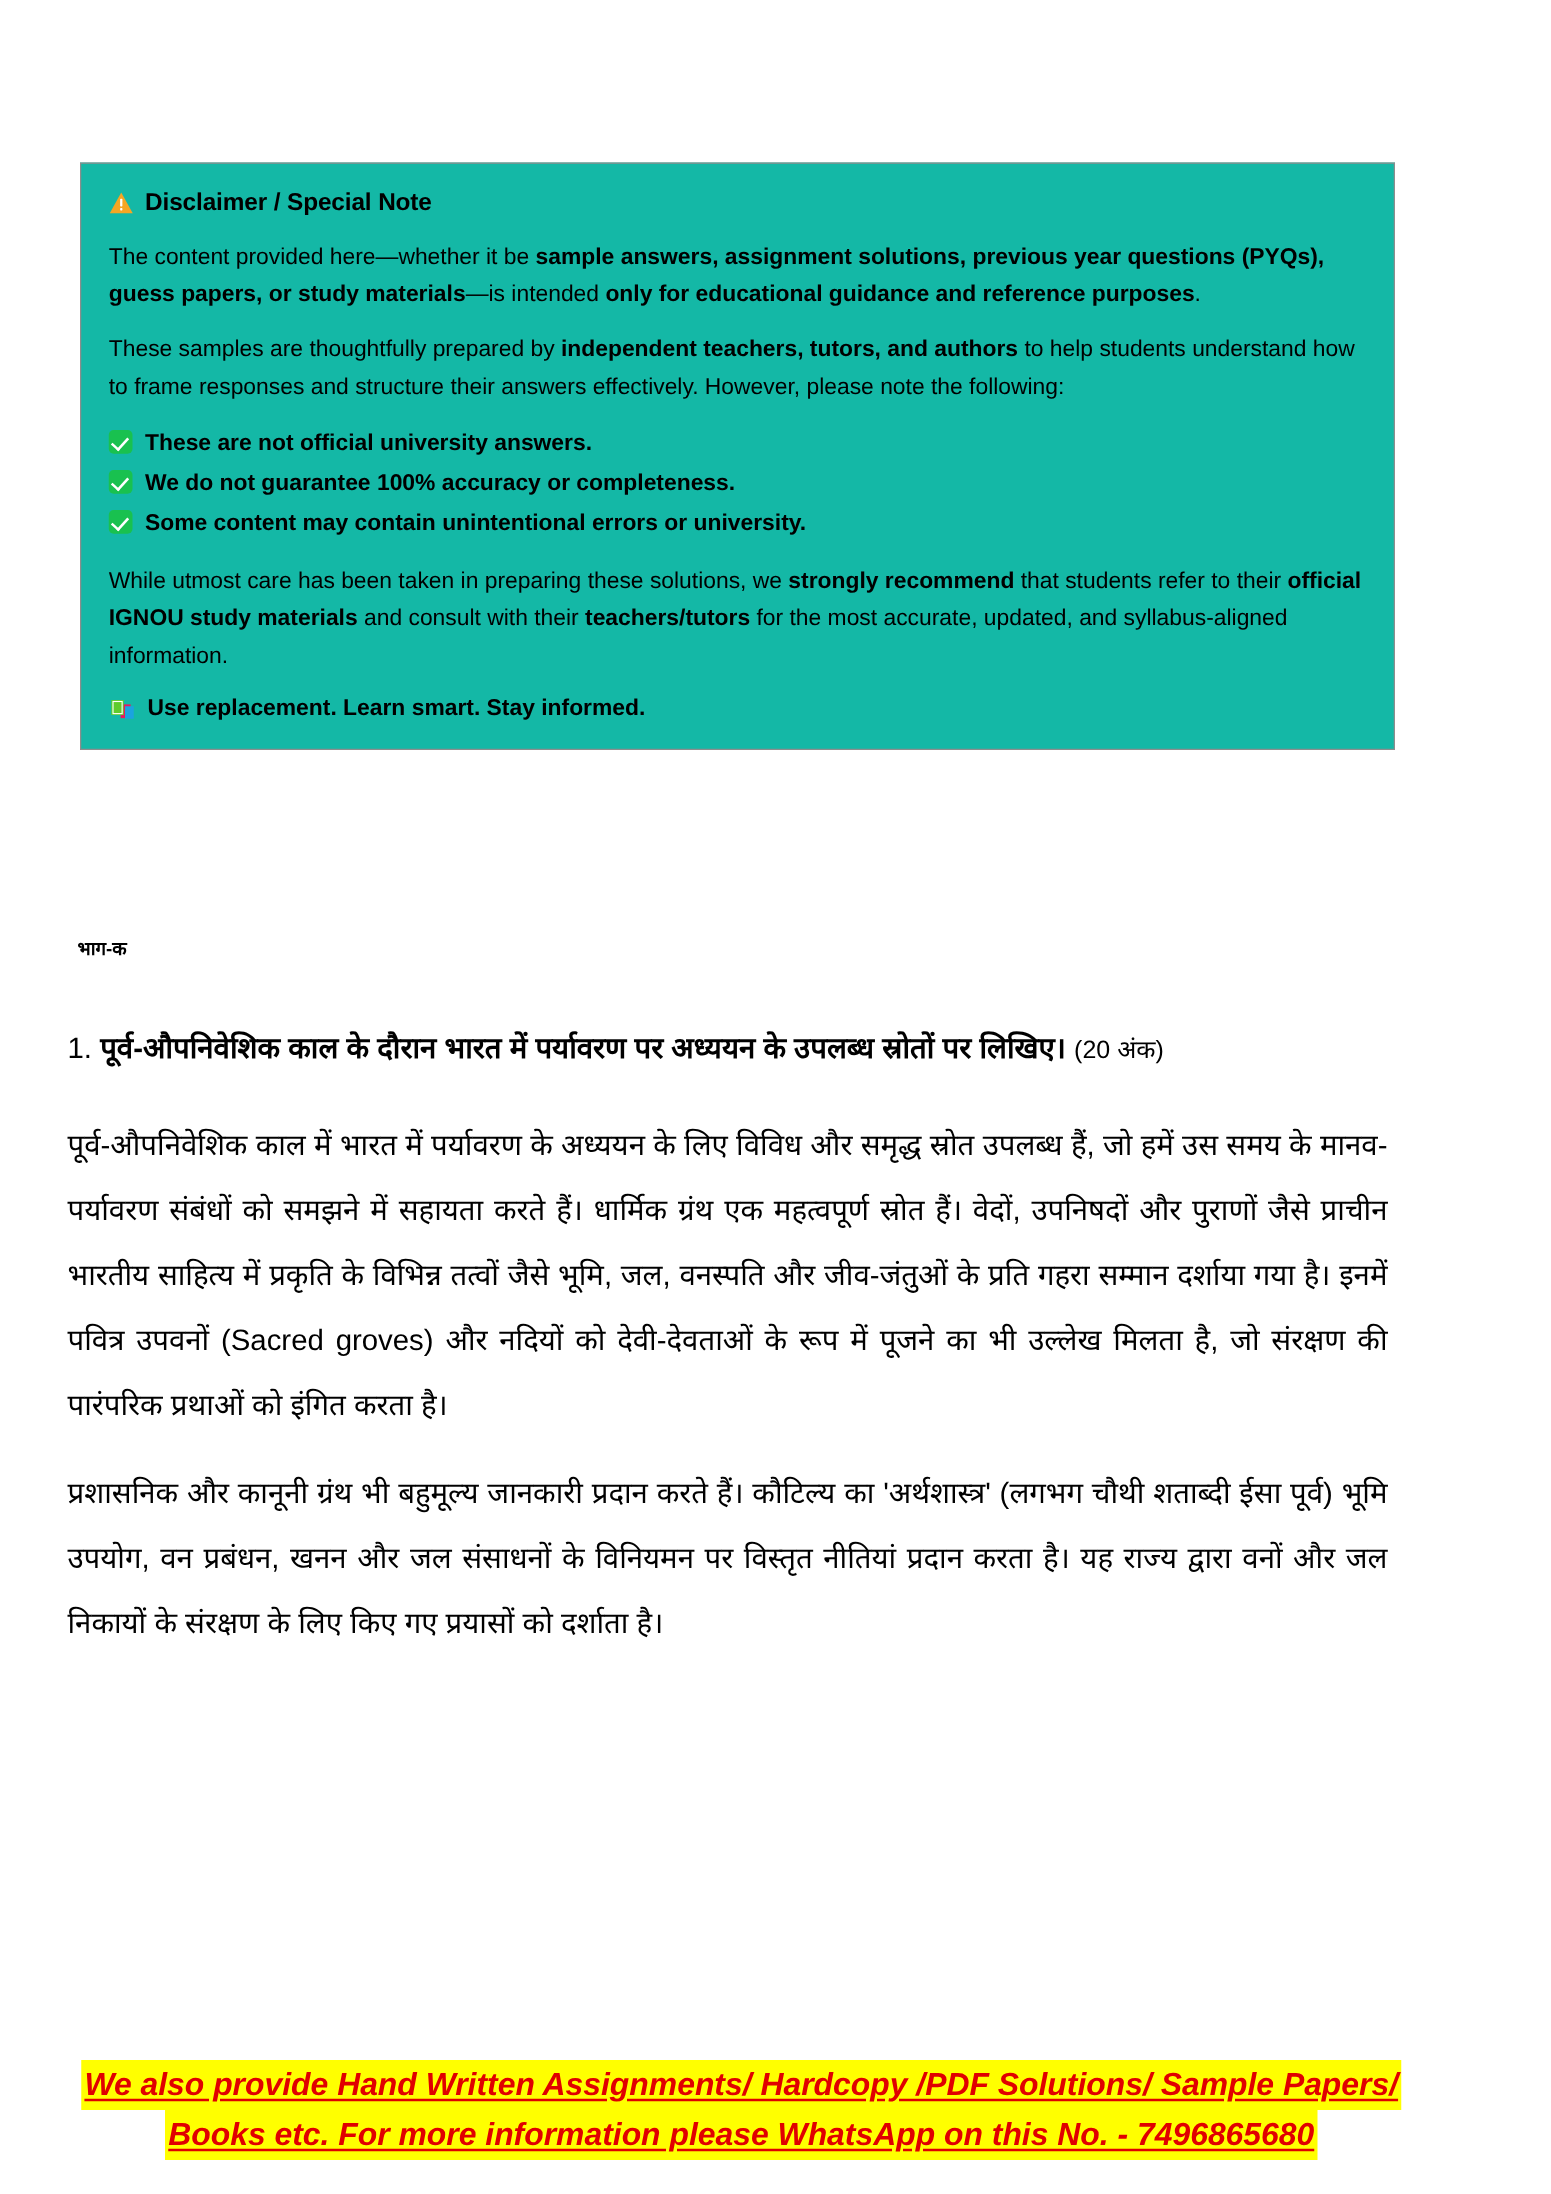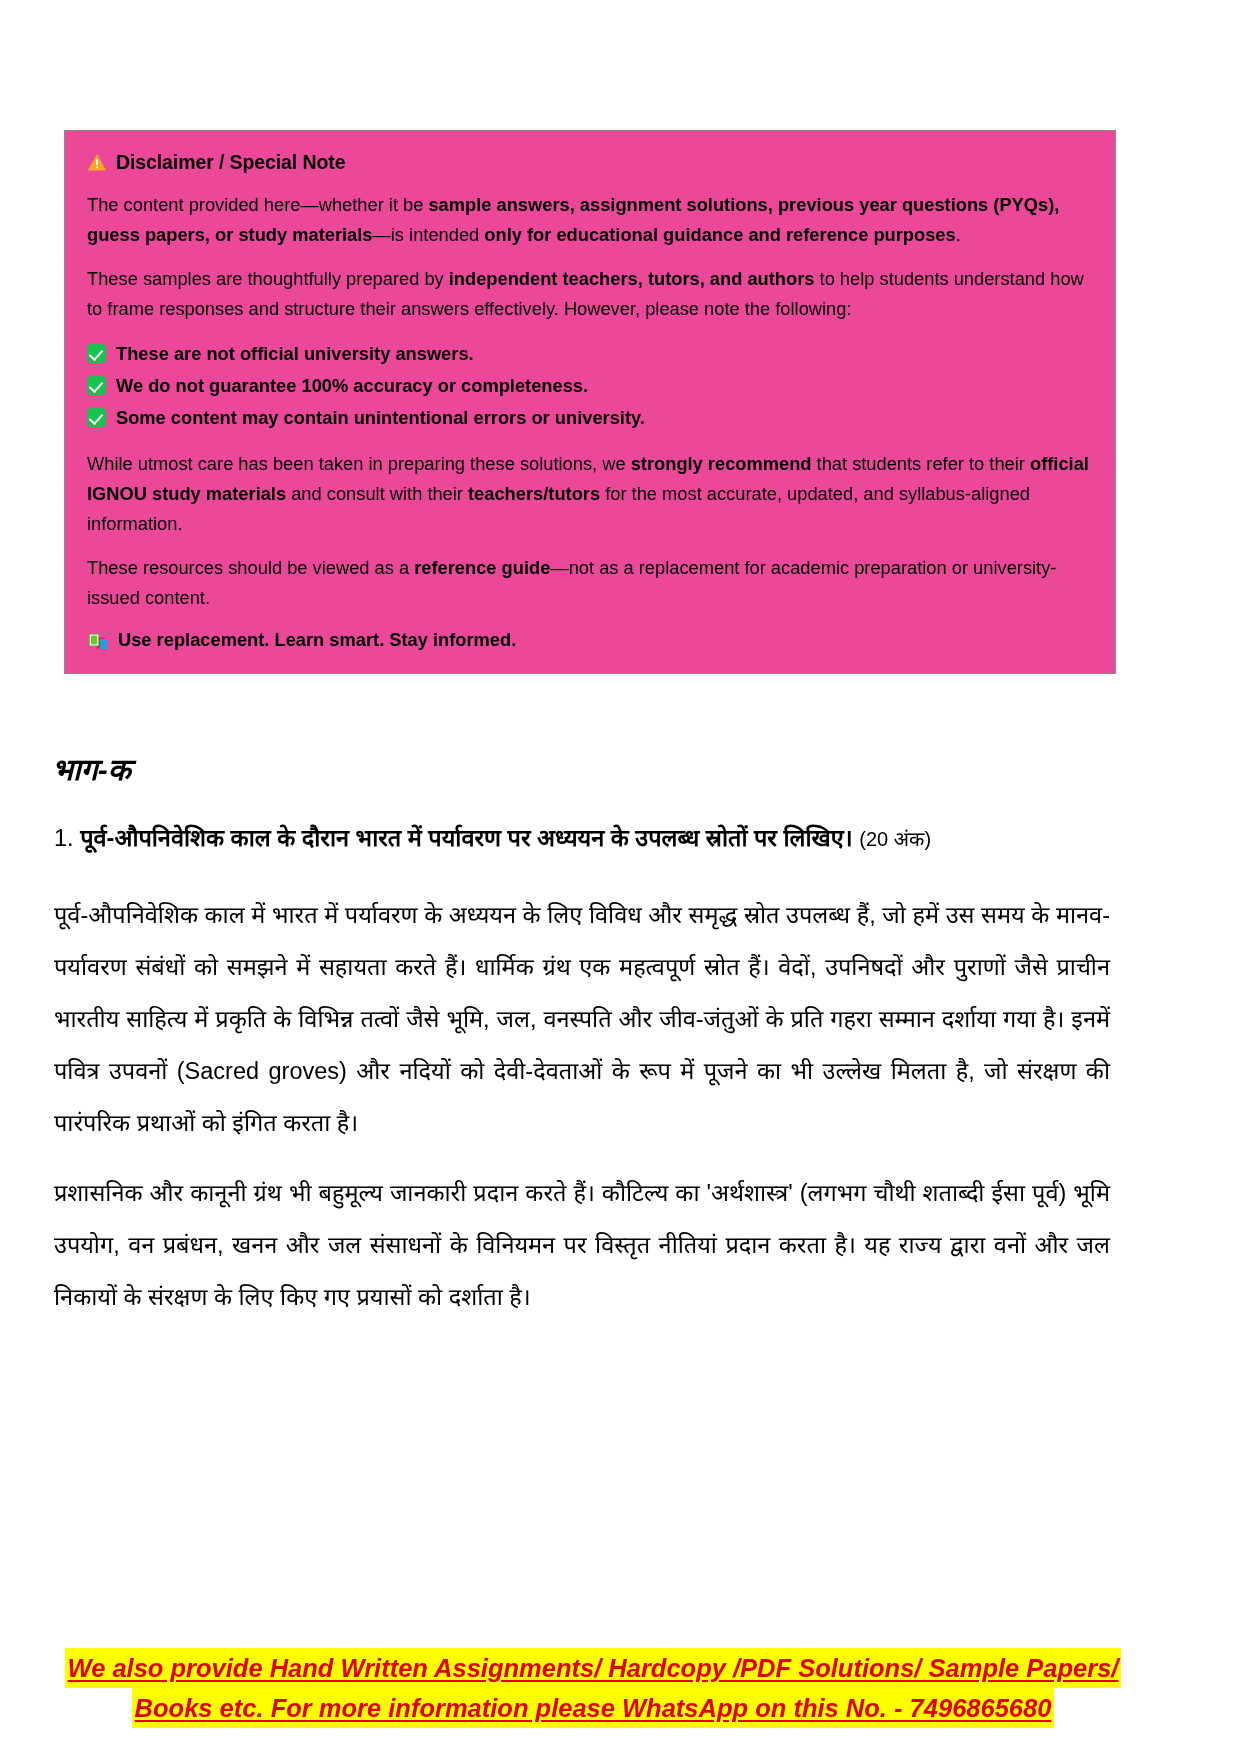--- a/index.html
+++ b/index.html
@@ -25,21 +25,21 @@
   }
 
   
   .disclaimer-box {
     position: absolute;
     left: 64px;
     top: 130px;
     width: 1052px;
     box-sizing: border-box;
     border: 1px solid #8d8d8d;
-    background: #ec4899;
+    background: #14b8a6;
     padding: 20px 24px 22px 22px;
   }
   .disclaimer-title {
     display: flex;
     align-items: center;
     gap: 9px;
     font-size: 19.5px;
     font-weight: bold;
     letter-spacing: -0.1px;
     margin-bottom: 16px;
@@ -109,26 +109,25 @@
   .books-icon {
     flex: 0 0 auto;
     width: 22px;
     height: 20px;
     position: relative;
   }
 
   
   .hindi-heading {
     position: absolute;
-    left: 52px;
+    left: 62px;
     top: 748px;
-    font-size: 30px;
+    font-size: 15px;
     font-weight: bold;
     letter-spacing: 0px;
-    font-style: italic;
   }
 
   .hindi-block {
     position: absolute;
     left: 54px;
     top: 812px;
     width: 1056px;
   }
   .hindi-q {
     font-size: 23.5px;
@@ -203,21 +202,20 @@
           <span>We do not guarantee 100% accuracy or completeness.</span>
         </li>
         <li>
           <span class="check-box"></span>
           <span>Some content may contain unintentional errors or university.</span>
         </li>
       </ul>
 
     <p class="disc-p" id="p3"><span>While utmost care has been taken in preparing these solutions, we </span><b>strongly recommend</b><span> that students refer to their </span><b>official IGNOU study materials</b><span> and consult with their </span><b>teachers/tutors</b><span> for the most accurate, updated, and syllabus-aligned information.</span></p>
 
-    <p class="disc-p" id="p4"><span>These resources should be viewed as a </span><b>reference guide</b><span>—not as a replacement for academic preparation or university-issued content.</span></p>
 
     <div class="use-line">
       <span class="books-icon">
         <svg width="22" height="20" viewBox="0 0 22 20">
           <rect x="9.5" y="7.5" width="8" height="11" fill="#e8195e"></rect>
           <rect x="13" y="9" width="7" height="10" fill="#1ba3e0"></rect>
           <rect x="2" y="4" width="10" height="12" fill="#5fcb2c"></rect>
           <rect x="3.4" y="5.2" width="7.3" height="9.7" fill="none" stroke="#ffffff" stroke-width="0.9"></rect>
         </svg>
       </span>

